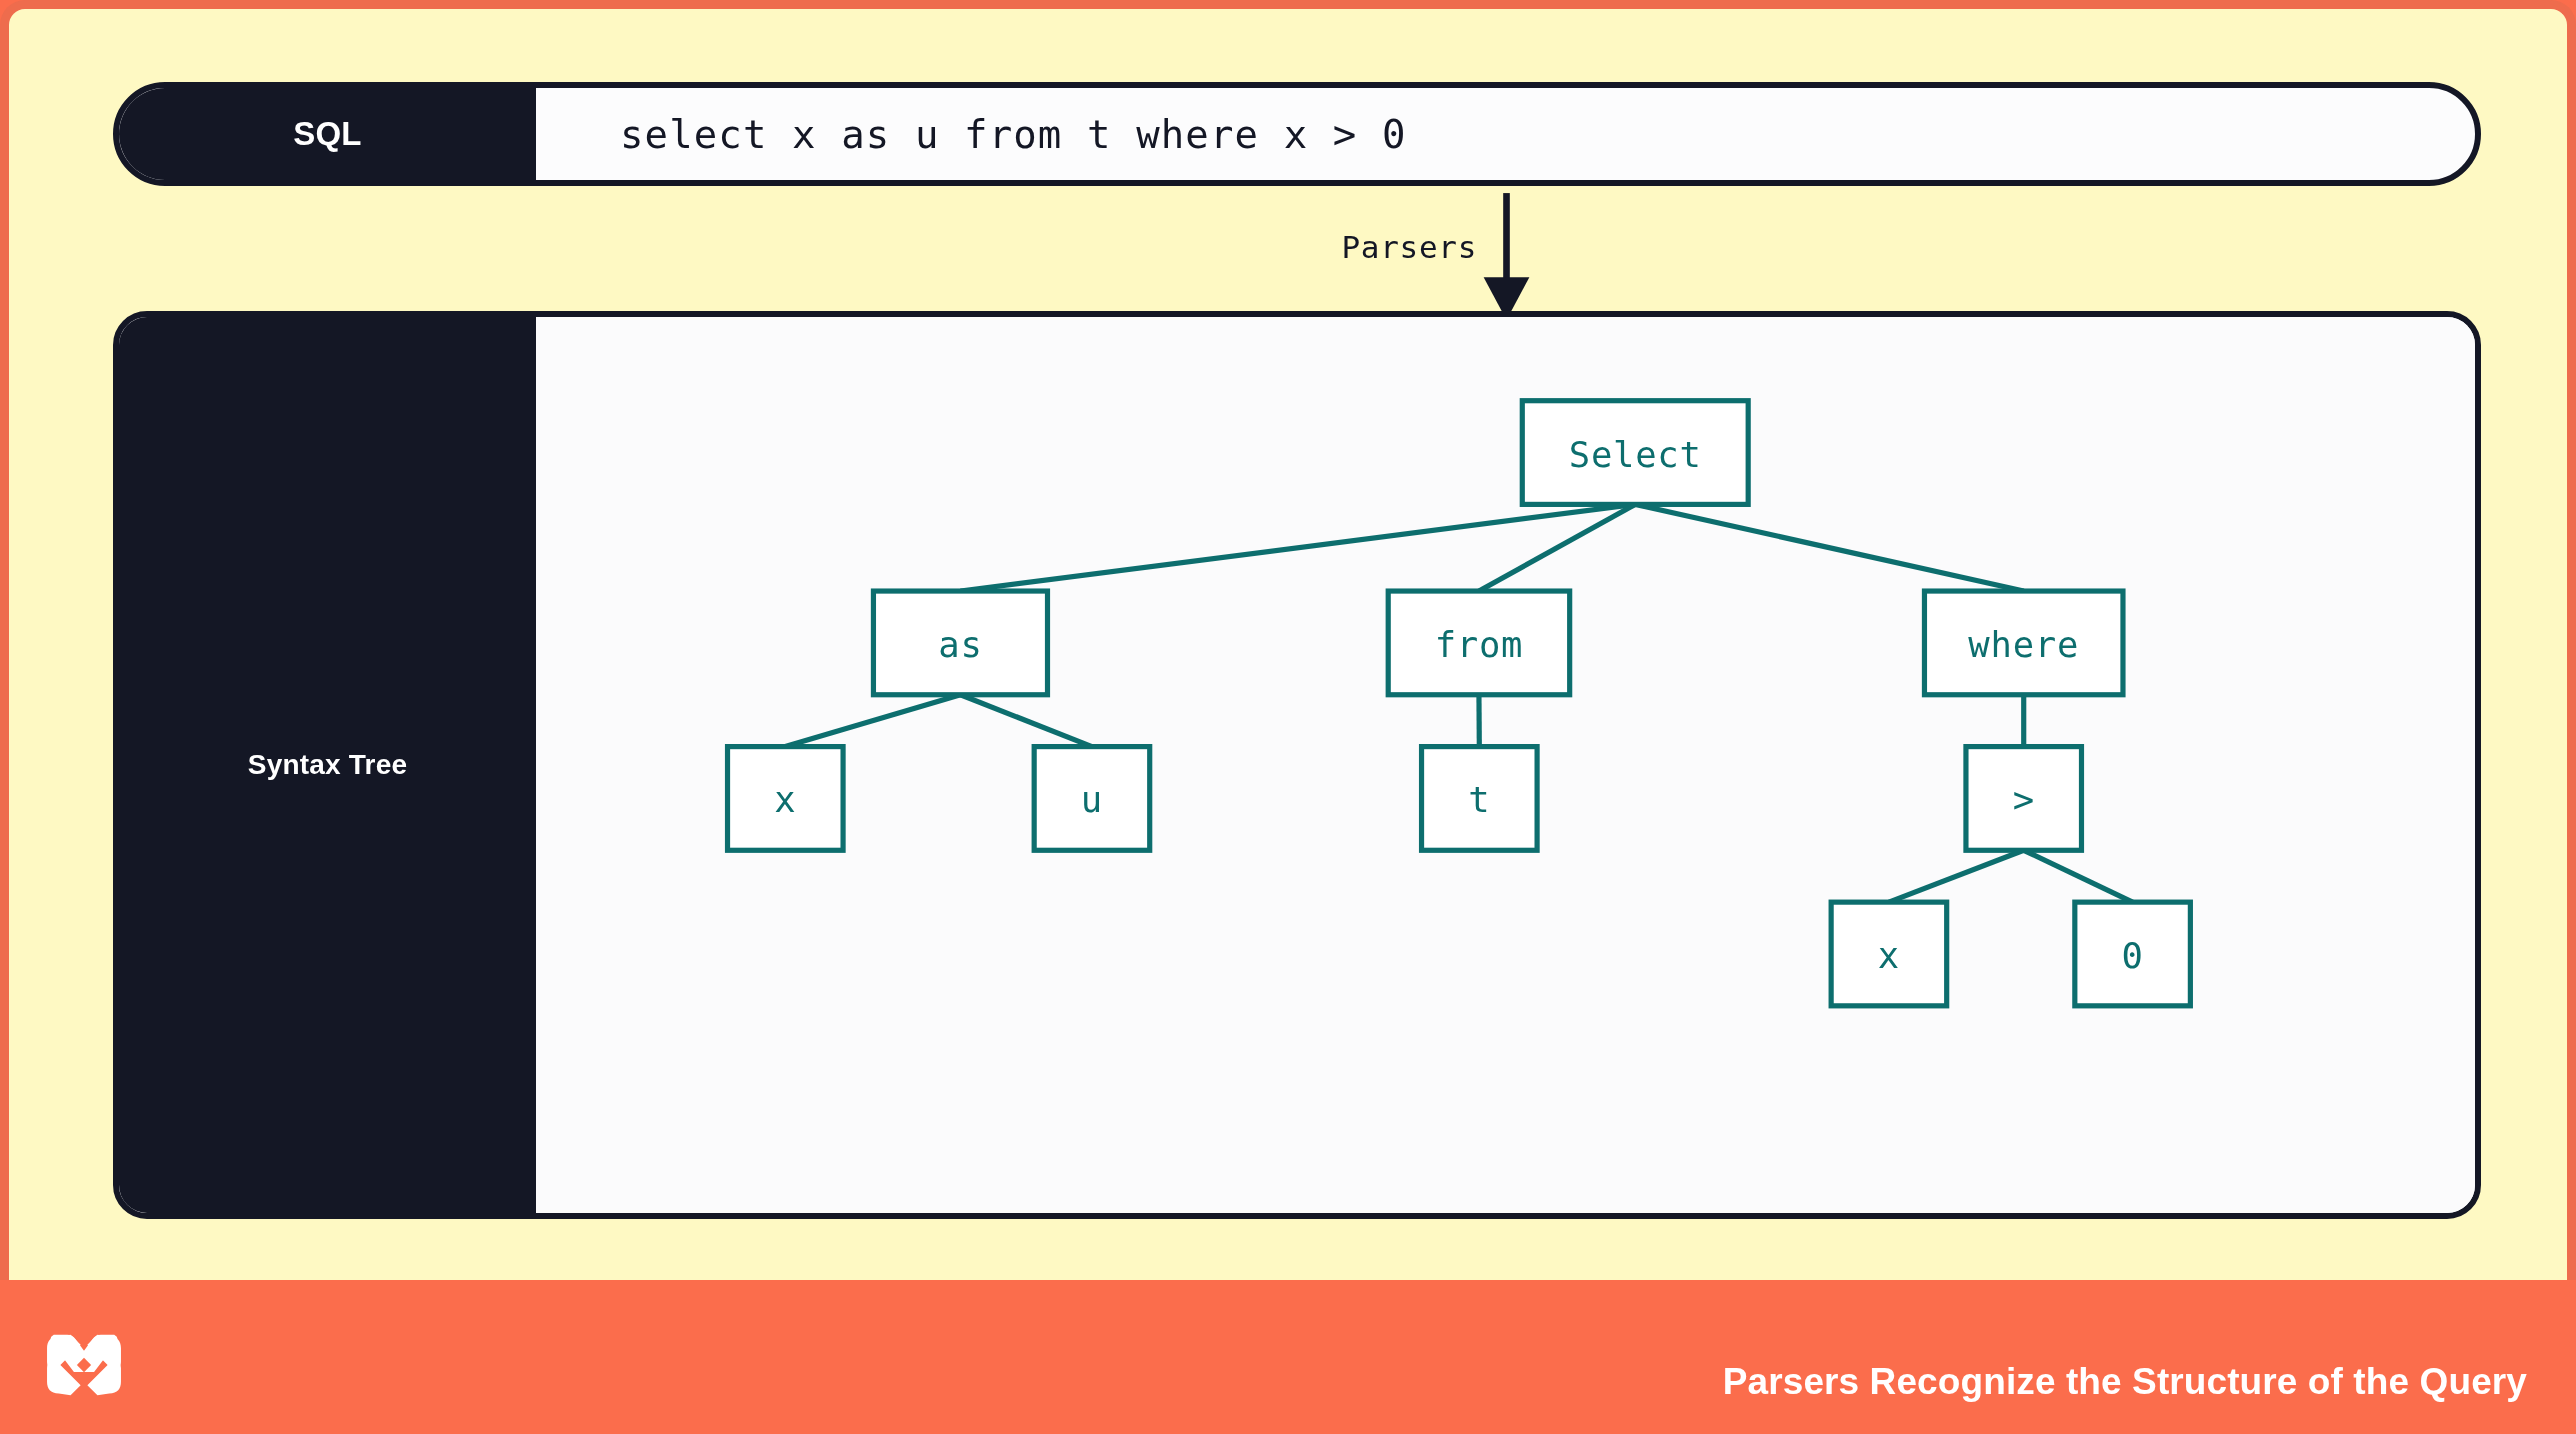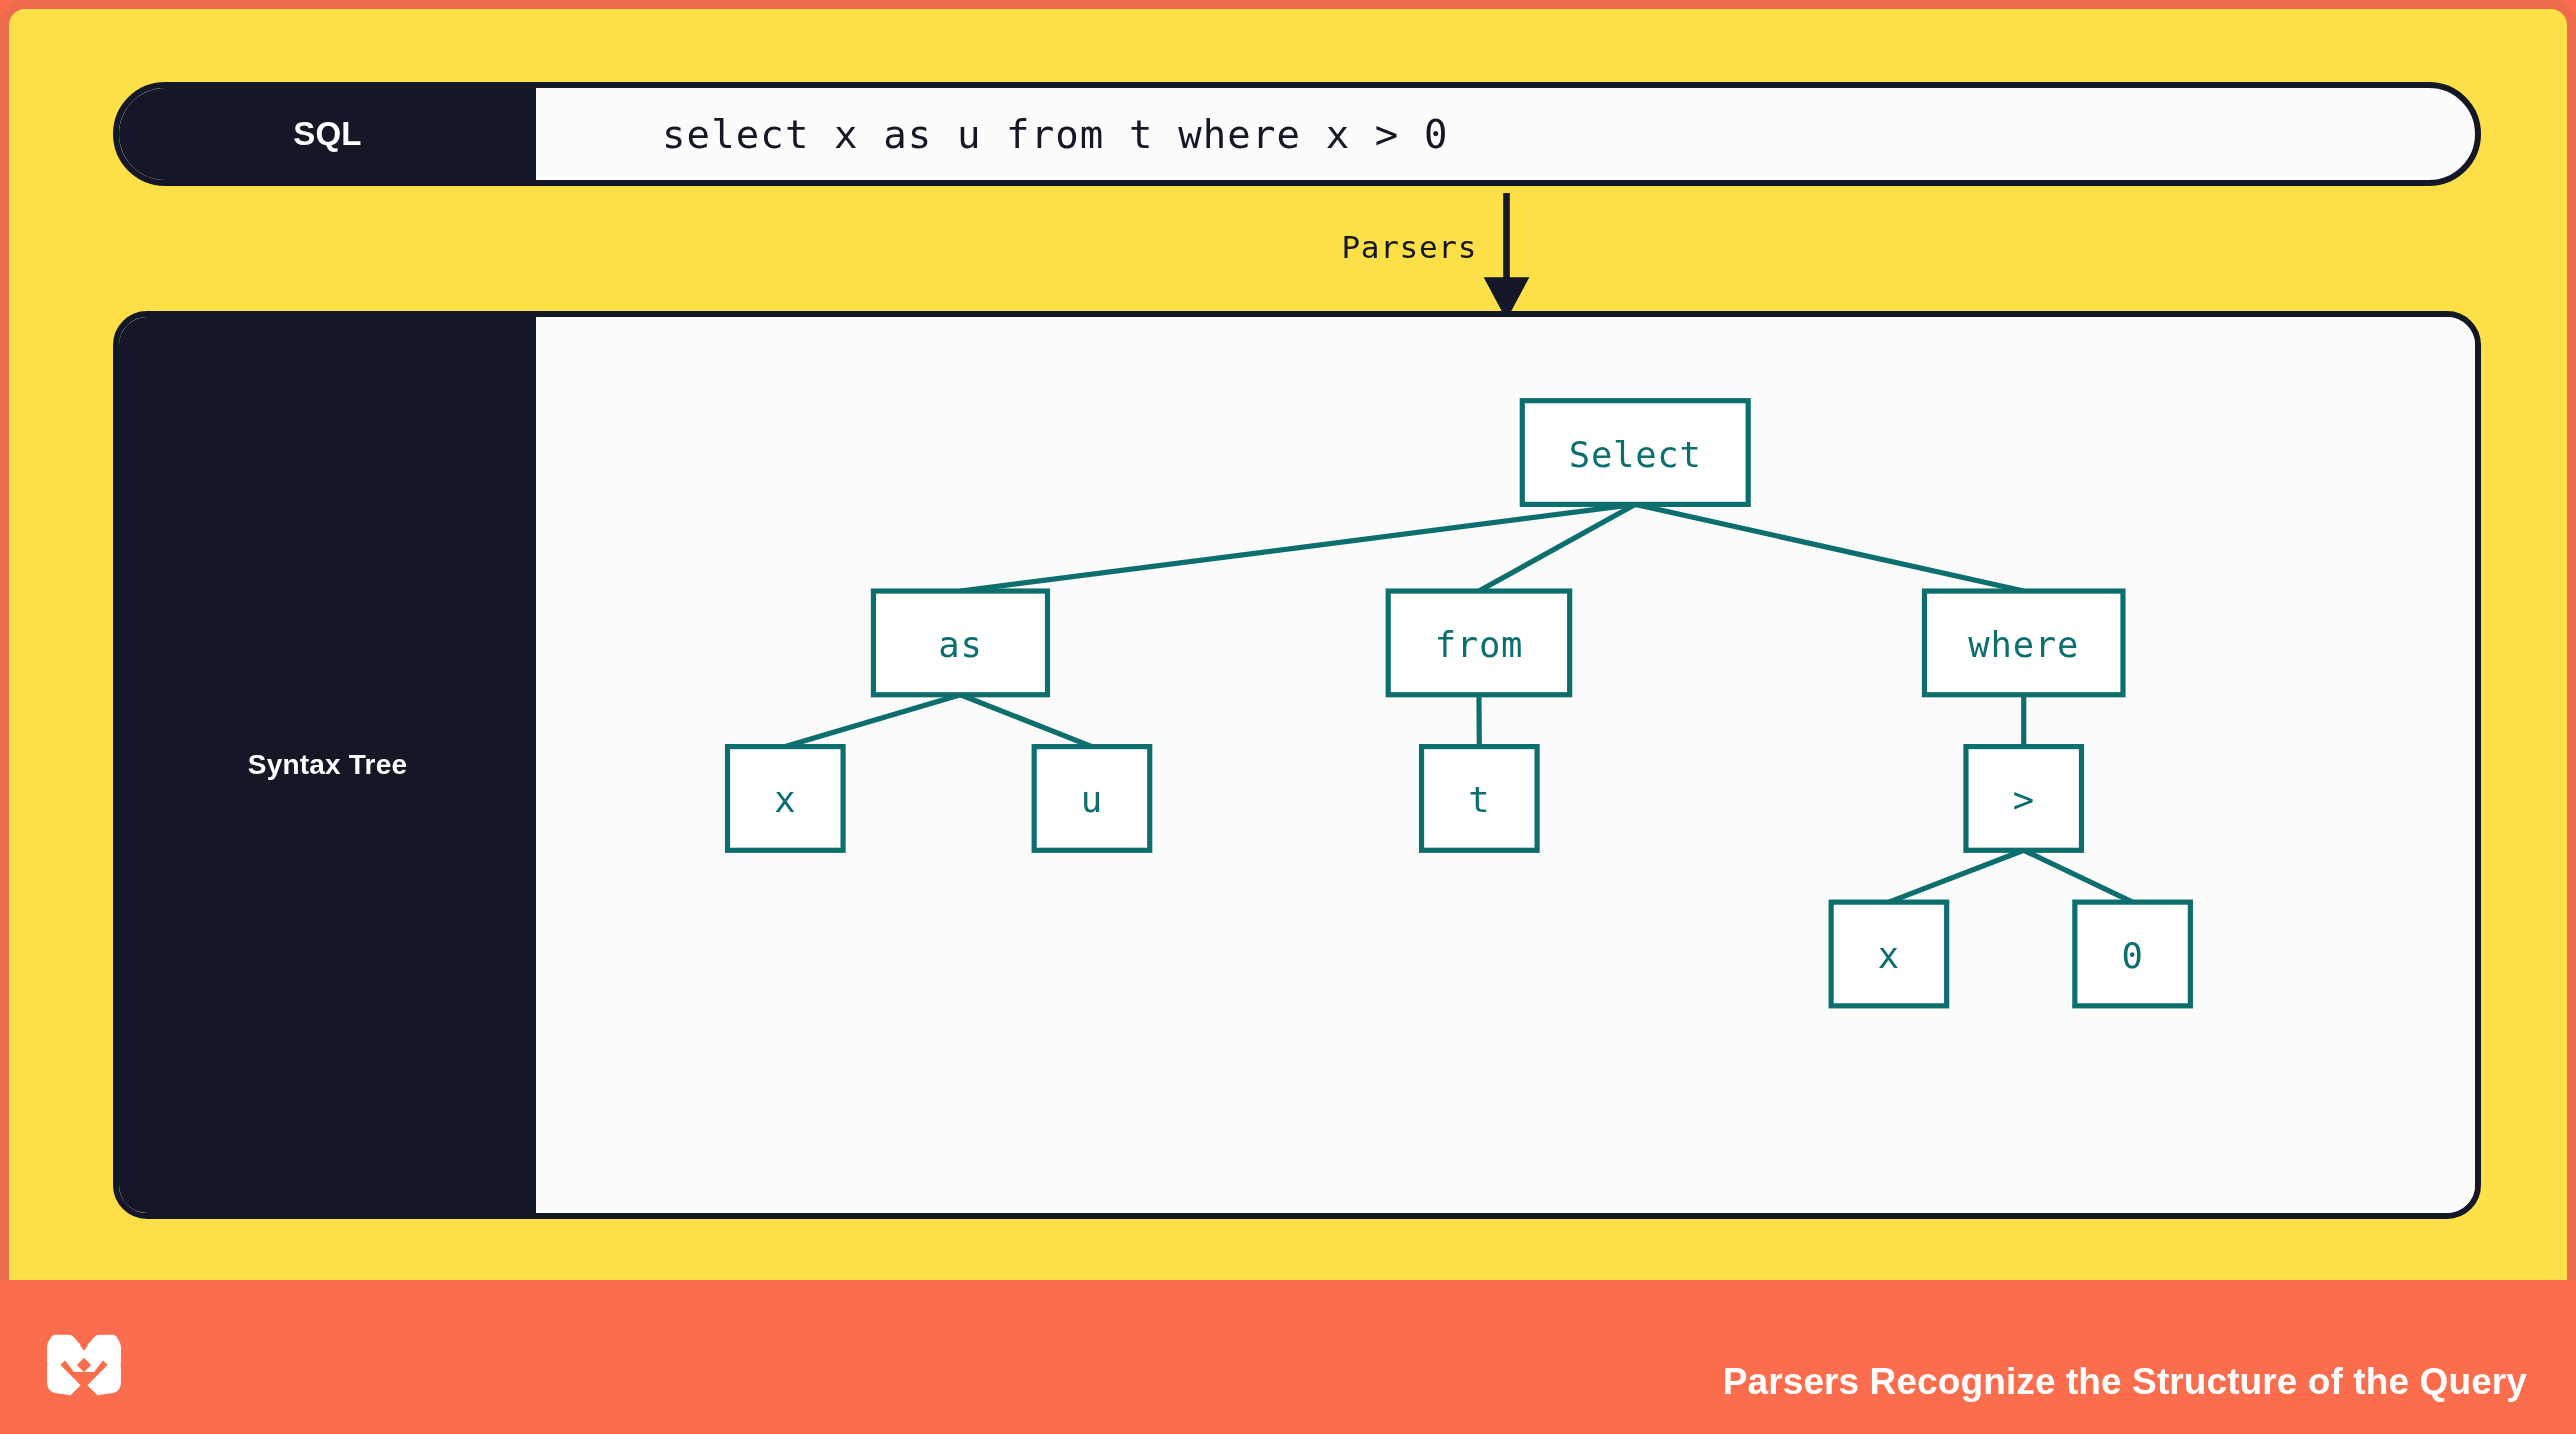--- a/index.html
+++ b/index.html
@@ -23,21 +23,21 @@
     box-sizing: border-box;
     overflow: hidden;
   }
 
   #canvas {
     position: absolute;
     left: 0;
     top: 0;
     width: 2576px;
     height: 1280px;
-    background: #fde047;
+    background: #fef9c3;
     border: 9px solid #EE6C4D;
     border-bottom: none;
     border-radius: 25px 25px 0 0;
     box-sizing: border-box;
   }
 
   
   #sql-row {
     position: absolute;
     left: 104px;
@@ -61,27 +61,26 @@
     align-items: center;
     justify-content: center;
     font-size: 33px;
     font-weight: 700;
     letter-spacing: 0.2px;
   }
   #sql-value {
     flex: 1 1 auto;
     display: flex;
     align-items: center;
-    padding-left: 106px;
+    padding-left: 84px;
     font-family: "DejaVu Sans Mono", "Liberation Mono", monospace;
     font-size: 39px;
     color: #141725;
     letter-spacing: 1.1px;
     white-space: pre;
-    margin-left: 20px;
   }
 
   
   #parser-arrow {
     position: absolute;
     left: 1260px;
     top: 184px;
     width: 415px;
     height: 127px;
   }

